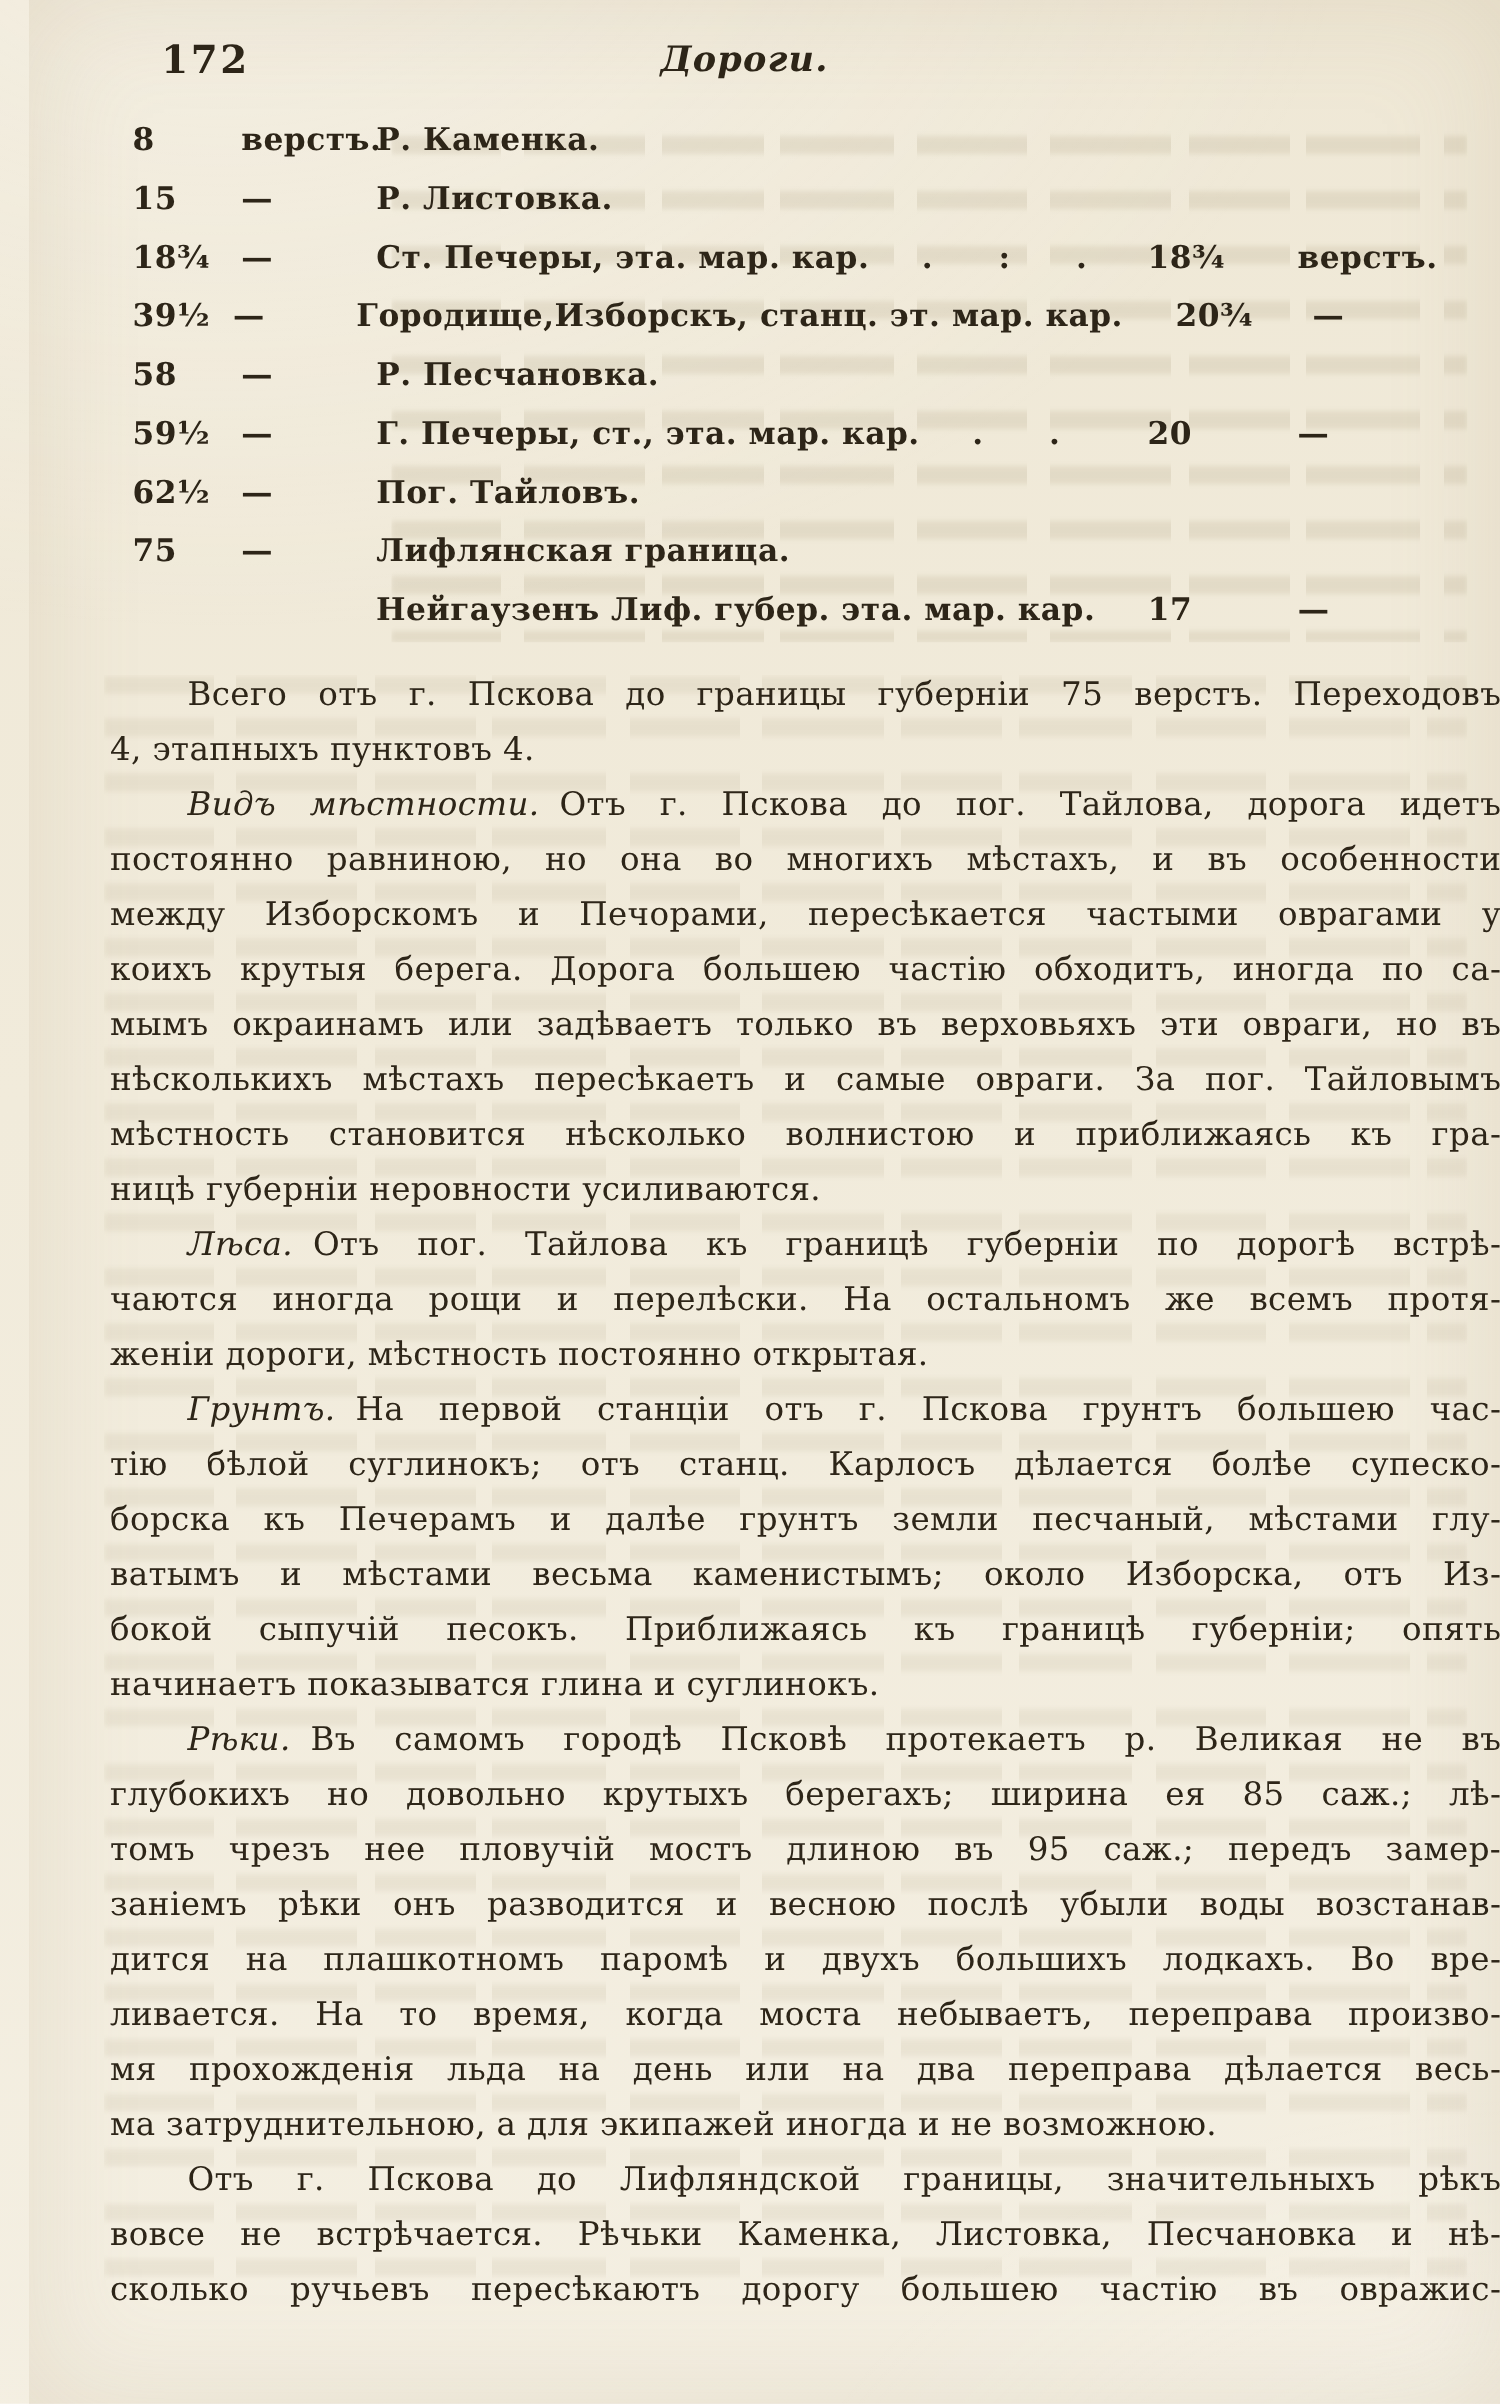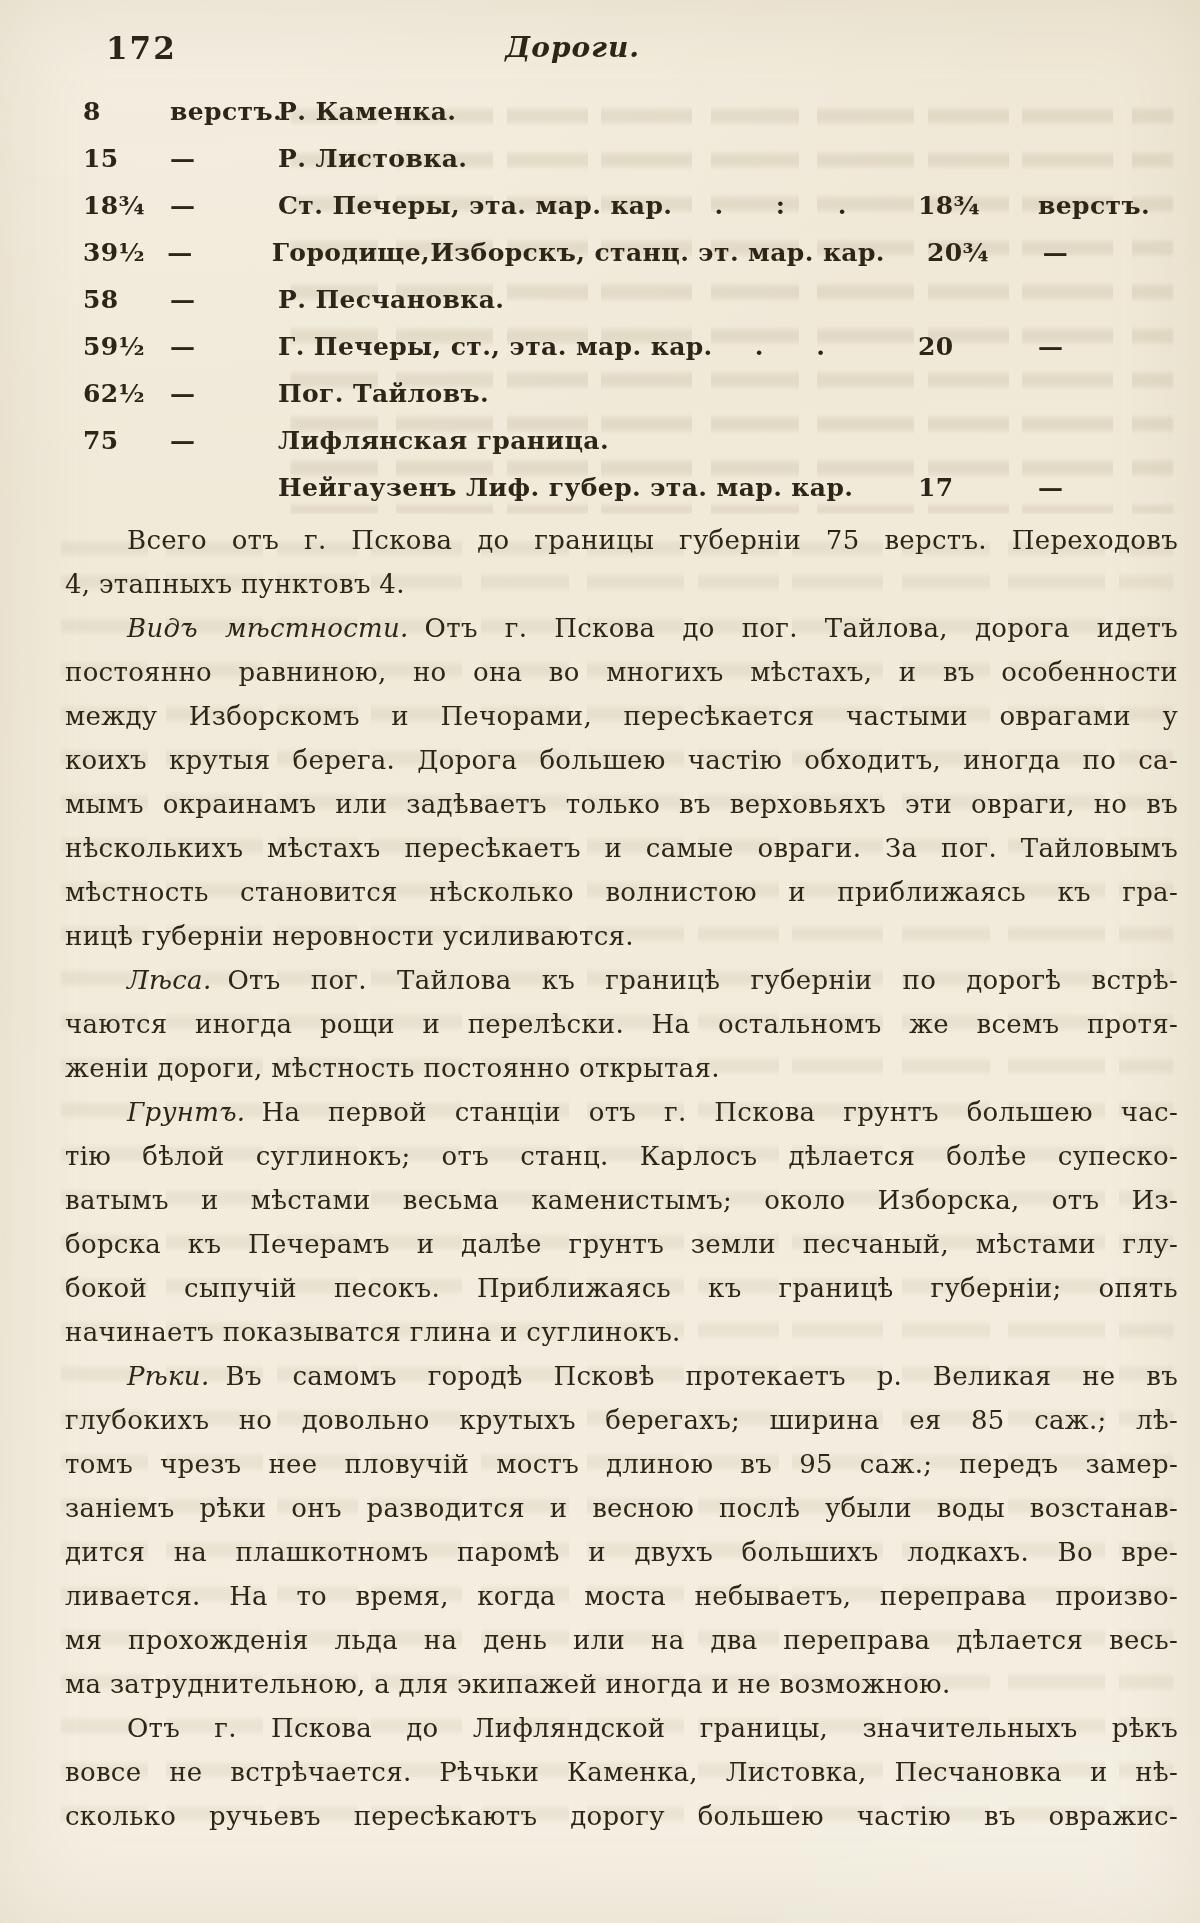--- a/index.html
+++ b/index.html
@@ -11,20 +11,21 @@
     font-family: "DejaVu Serif", "Liberation Serif", serif;
     color: #2d2518;
     background:
       radial-gradient(1500px 1000px at 15% -5%, rgba(255,255,255,.30), transparent 60%),
       radial-gradient(1200px 800px at 105% 110%, rgba(255,255,255,.22), transparent 55%),
       linear-gradient(178deg, #efe8d6 0%, #f1ebdb 45%, #f4efe2 100%);
   }
   .sheet {
     position: absolute; inset: 0;
     box-shadow: inset 0 0 90px rgba(167,146,103,.18);
+    margin-left: 23px;
   }
   
   .bleed {
     position: absolute;
     pointer-events: none;
     background-image: repeating-linear-gradient(
       180deg,
       transparent 0 13px,
       #8d7c54 13px 27px,
       transparent 27px 44px);
@@ -63,21 +64,21 @@
   .drow { display: flex; height: 47px; line-height: 47px; white-space: nowrap; }
   .c-verst { width: 95px;  padding-left: 18px; box-sizing: border-box; }
   .c-unit  { width: 118px; padding-left: 10px; box-sizing: border-box; }
   .c-desc  { flex: 1; display: flex; overflow: visible; }
   .c-dots  { margin-left: 42px; letter-spacing: 22px; font-weight: bold; }
   .c-num   { width: 120px; }
   .c-tail  { width: 140px; }
 
   
   .textblock {
-    position: absolute; left: 65px; top: 518px; width: 1113px;
+    position: absolute; left: 65px; top: 534px; width: 1113px;
     font-size: 26px; letter-spacing: .3px;
   }
   .tline {
     height: 44px; line-height: 44px;
     text-align: justify; text-align-last: justify;
     overflow: hidden; white-space: normal;
   }
   .tline.last { text-align-last: left; }
   .tline.first { text-indent: 62px; }
   .lead { font-style: italic; margin-right: 16px; }
@@ -216,22 +217,22 @@
 
     <div>
       <div class="tline first"><span class="lead">Лѣса.</span><span>Отъ пог. Тайлова къ границѣ губерніи по дорогѣ встрѣ-</span></div>
       <div class="tline">чаются иногда рощи и перелѣски. На остальномъ же всемъ протя-</div>
       <div class="tline last">женіи дороги, мѣстность постоянно открытая.</div>
     </div>
 
     <div>
       <div class="tline first"><span class="lead">Грунтъ.</span><span>На первой станціи отъ г. Пскова грунтъ большею час-</span></div>
       <div class="tline">тію бѣлой суглинокъ; отъ станц. Карлосъ дѣлается болѣе супеско-</div>
+      <div class="tline">борска къ Печерамъ и далѣе грунтъ земли песчаный, мѣстами глу-</div>
       <div class="tline">ватымъ и мѣстами весьма каменистымъ; около Изборска, отъ Из-</div>
-      <div class="tline">борска къ Печерамъ и далѣе грунтъ земли песчаный, мѣстами глу-</div>
       <div class="tline">бокой сыпучій песокъ. Приближаясь къ границѣ губерніи; опять</div>
       <div class="tline last">начинаетъ показыватся глина и суглинокъ.</div>
     </div>
 
     <div>
       <div class="tline first"><span class="lead">Рѣки.</span><span>Въ самомъ городѣ Псковѣ протекаетъ р. Великая не въ</span></div>
       <div class="tline">глубокихъ но довольно крутыхъ берегахъ; ширина ея 85 саж.; лѣ-</div>
       <div class="tline">томъ чрезъ нее пловучій мостъ длиною въ 95 саж.; передъ замер-</div>
       <div class="tline">заніемъ рѣки онъ разводится и весною послѣ убыли воды возстанав-</div>
       <div class="tline">дится на плашкотномъ паромѣ и двухъ большихъ лодкахъ. Во вре-</div>

